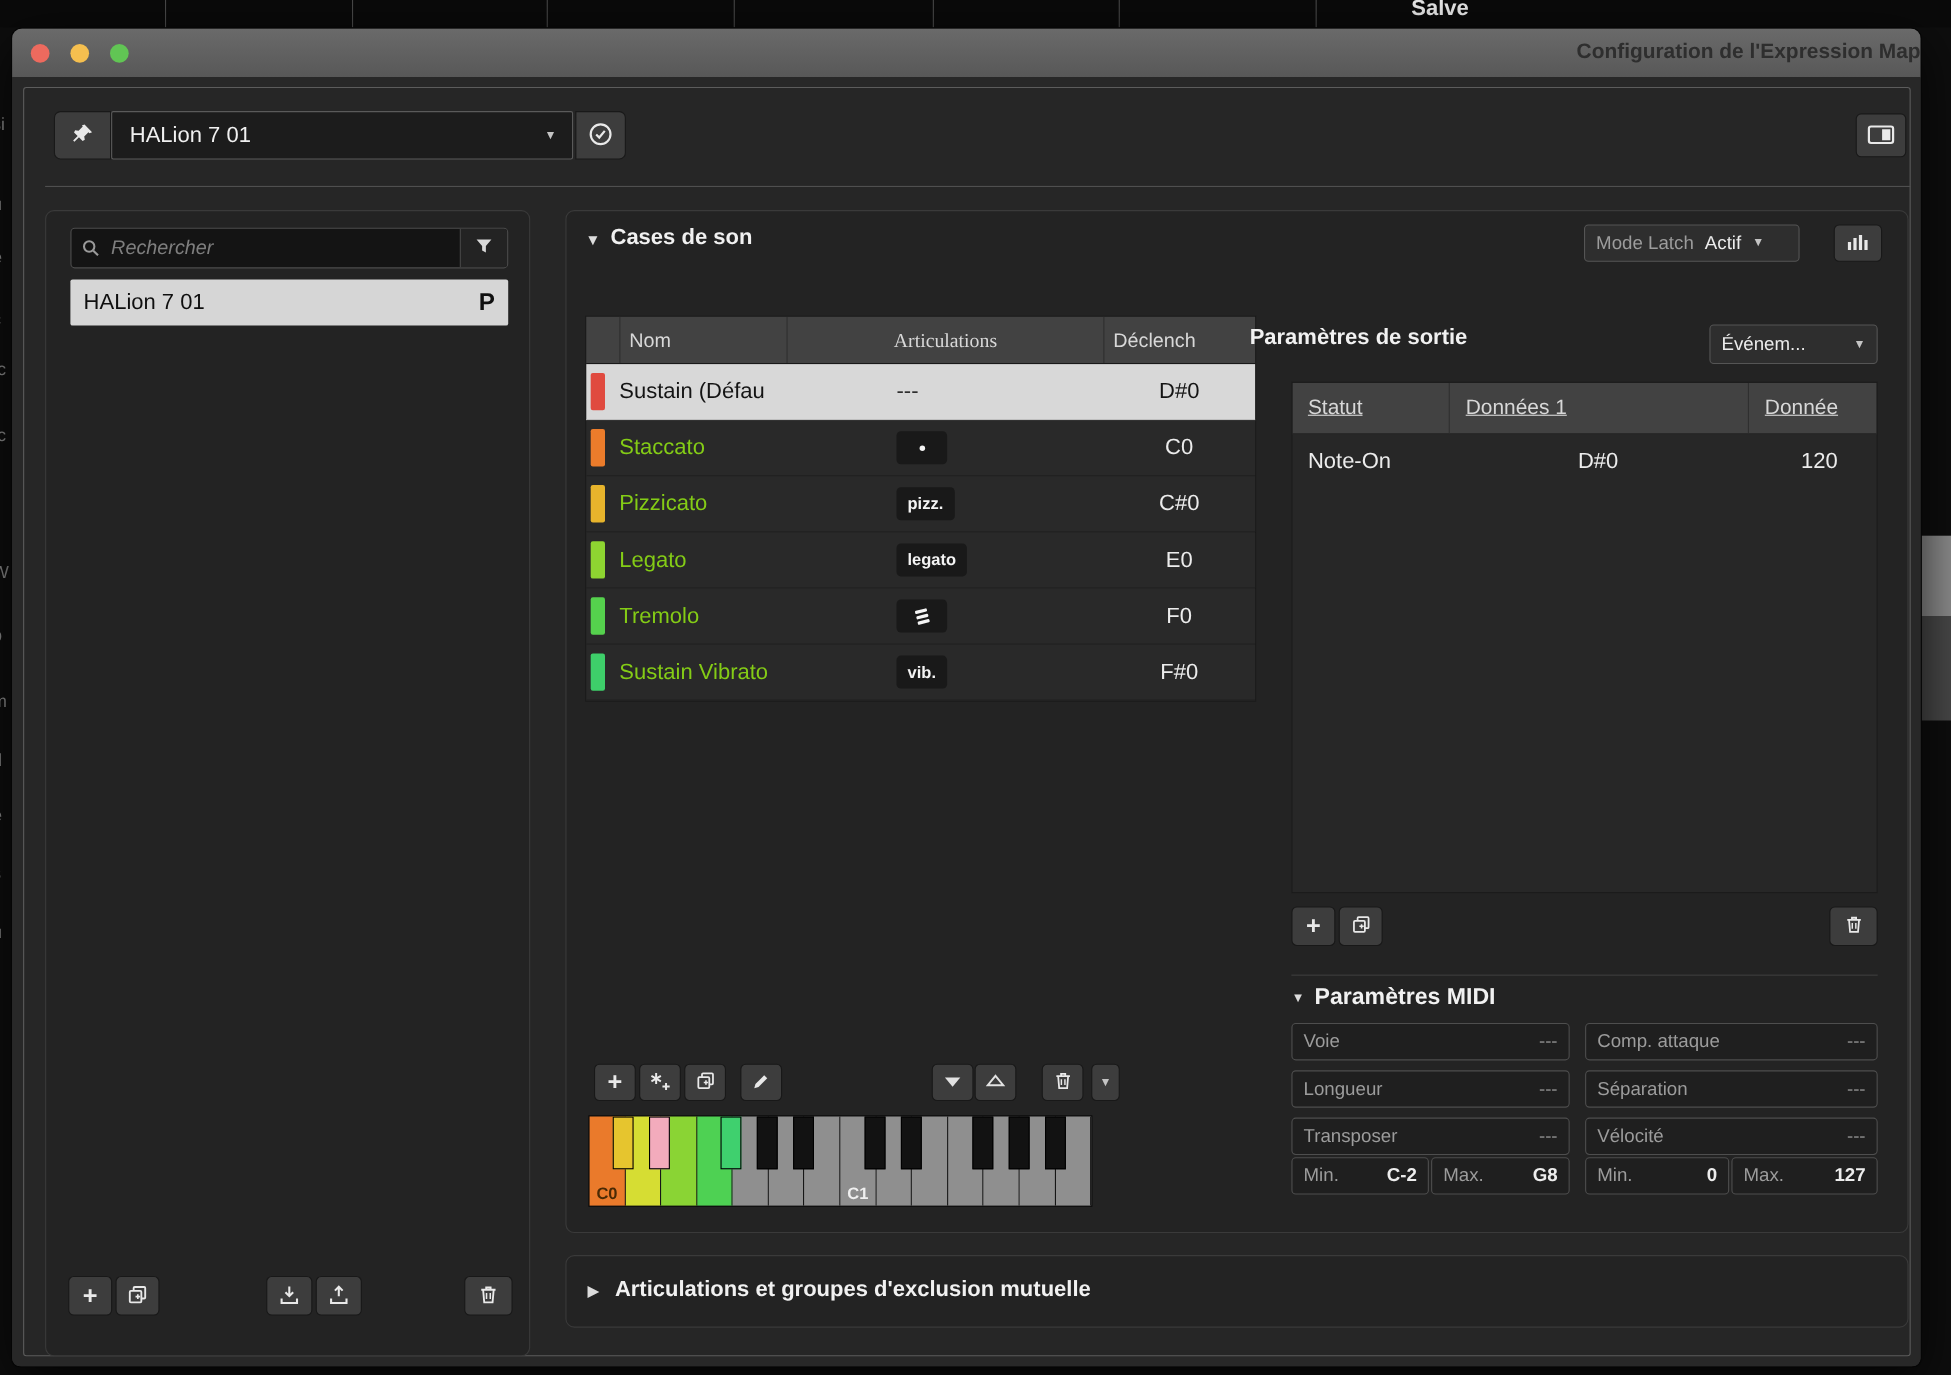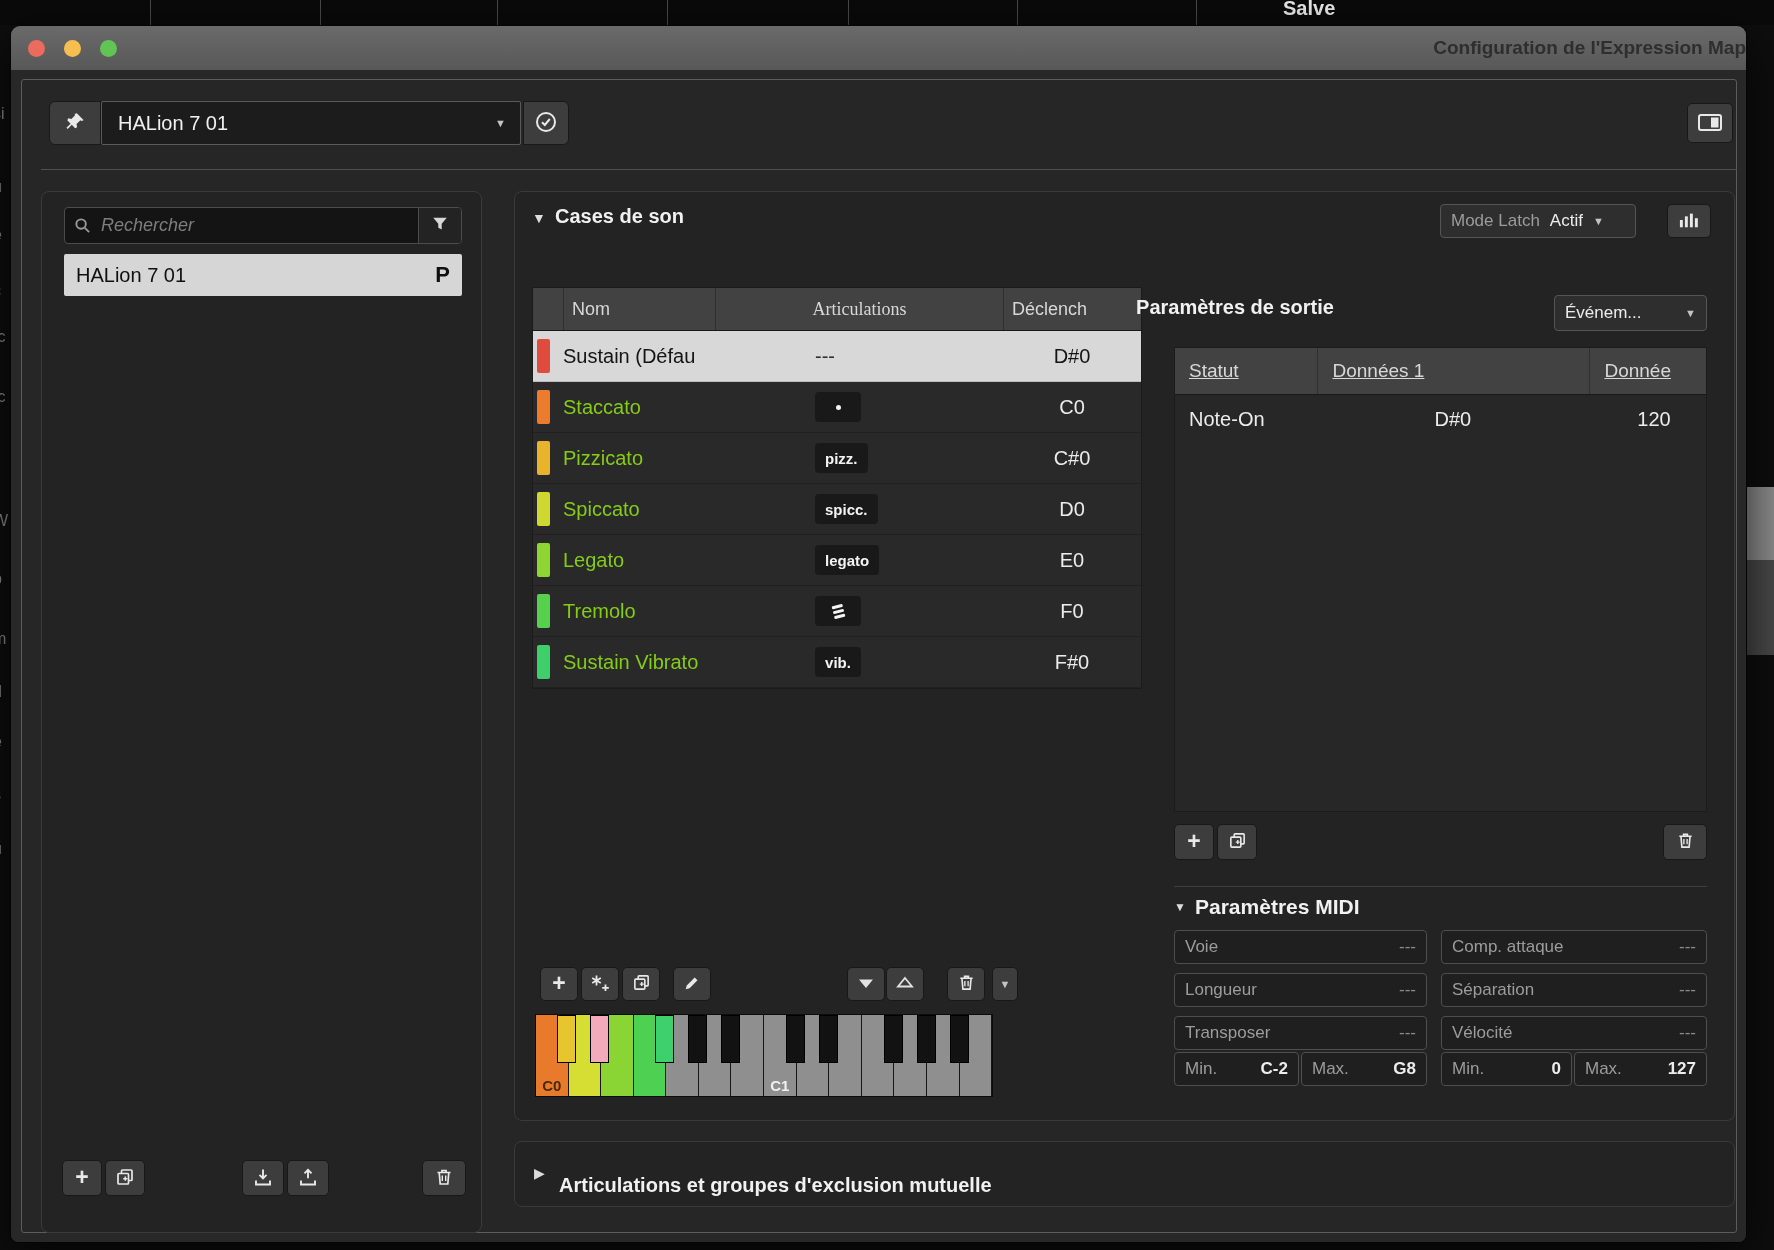--- a/index.html
+++ b/index.html
@@ -316,30 +316,20 @@
           <div class="chipcell">
               <span class="chip" style="background: rgb(231, 180, 44);"></span>
             </div>
           <div class="namecell">Pizzicato</div>
           <div class="articell">
               <span class="abadge">pizz.</span>
             </div>
           <div class="trigcell">C#0</div>
         </div>
 
-        <div class="srow">
-          <div class="chipcell">
-              <span class="chip" style="background: rgb(207, 216, 49);"></span>
-            </div>
-          <div class="namecell">Spiccato</div>
-          <div class="articell">
-              <span class="abadge">spicc.</span>
-            </div>
-          <div class="trigcell">D0</div>
-        </div>
 
         <div class="srow">
           <div class="chipcell">
               <span class="chip" style="background: rgb(142, 213, 49);"></span>
             </div>
           <div class="namecell">Legato</div>
           <div class="articell">
               <span class="abadge">legato</span>
             </div>
           <div class="trigcell">E0</div>
@@ -538,17 +528,17 @@
         <span class="mvalue strong">0</span>
       </div>
       <div class="mfield" style="left:1059px;top:860px;width:133px">
         <span class="mlabel">Max.</span>
         <span class="mvalue strong">127</span>
       </div>
     </div>
 
     <div class="panel" style="left:503px;top:1071px;width:1221px;height:66px">
       <span class="tri" style="position:absolute;left:19px;top:24px">▶</span>
-      <span class="sec-title" style="position:absolute;left:44px;top:32px">Articulations et groupes d'exclusion mutuelle</span>
+      <span class="sec-title" style="position:absolute;left:44px;top:19px">Articulations et groupes d'exclusion mutuelle</span>
     </div>
 
   </div>
 </div>
 
 </body></html>

